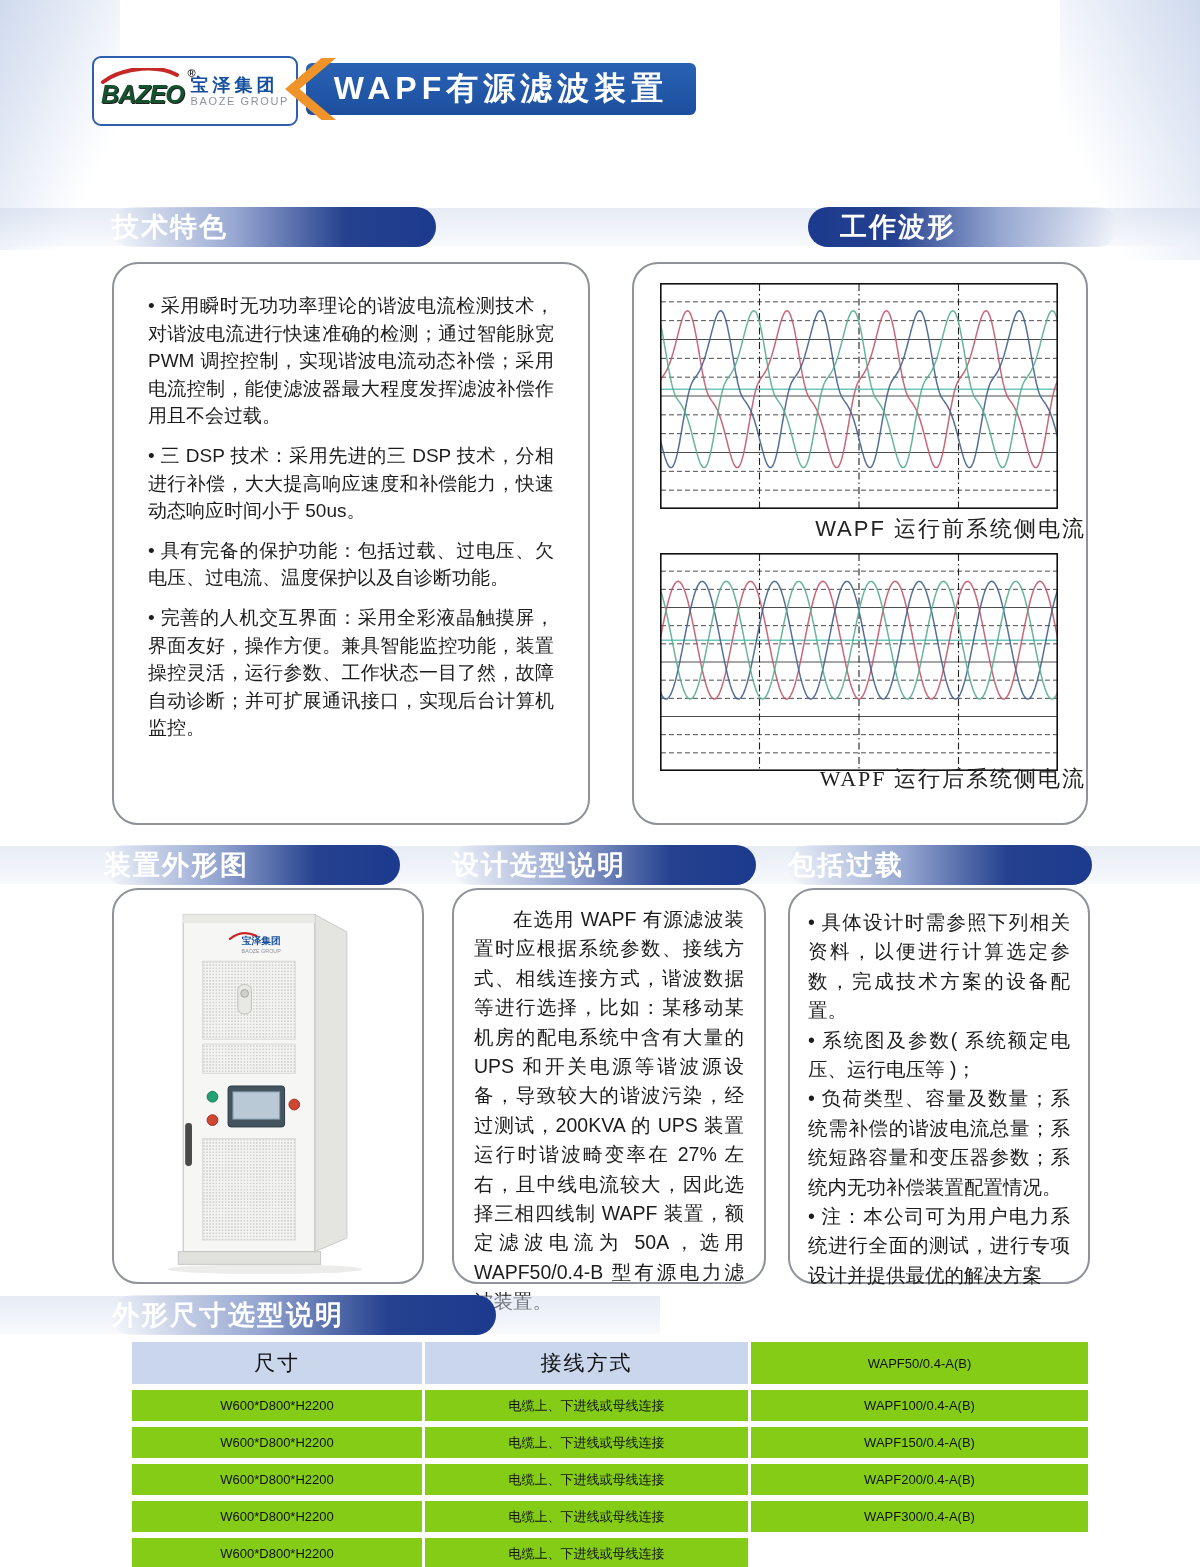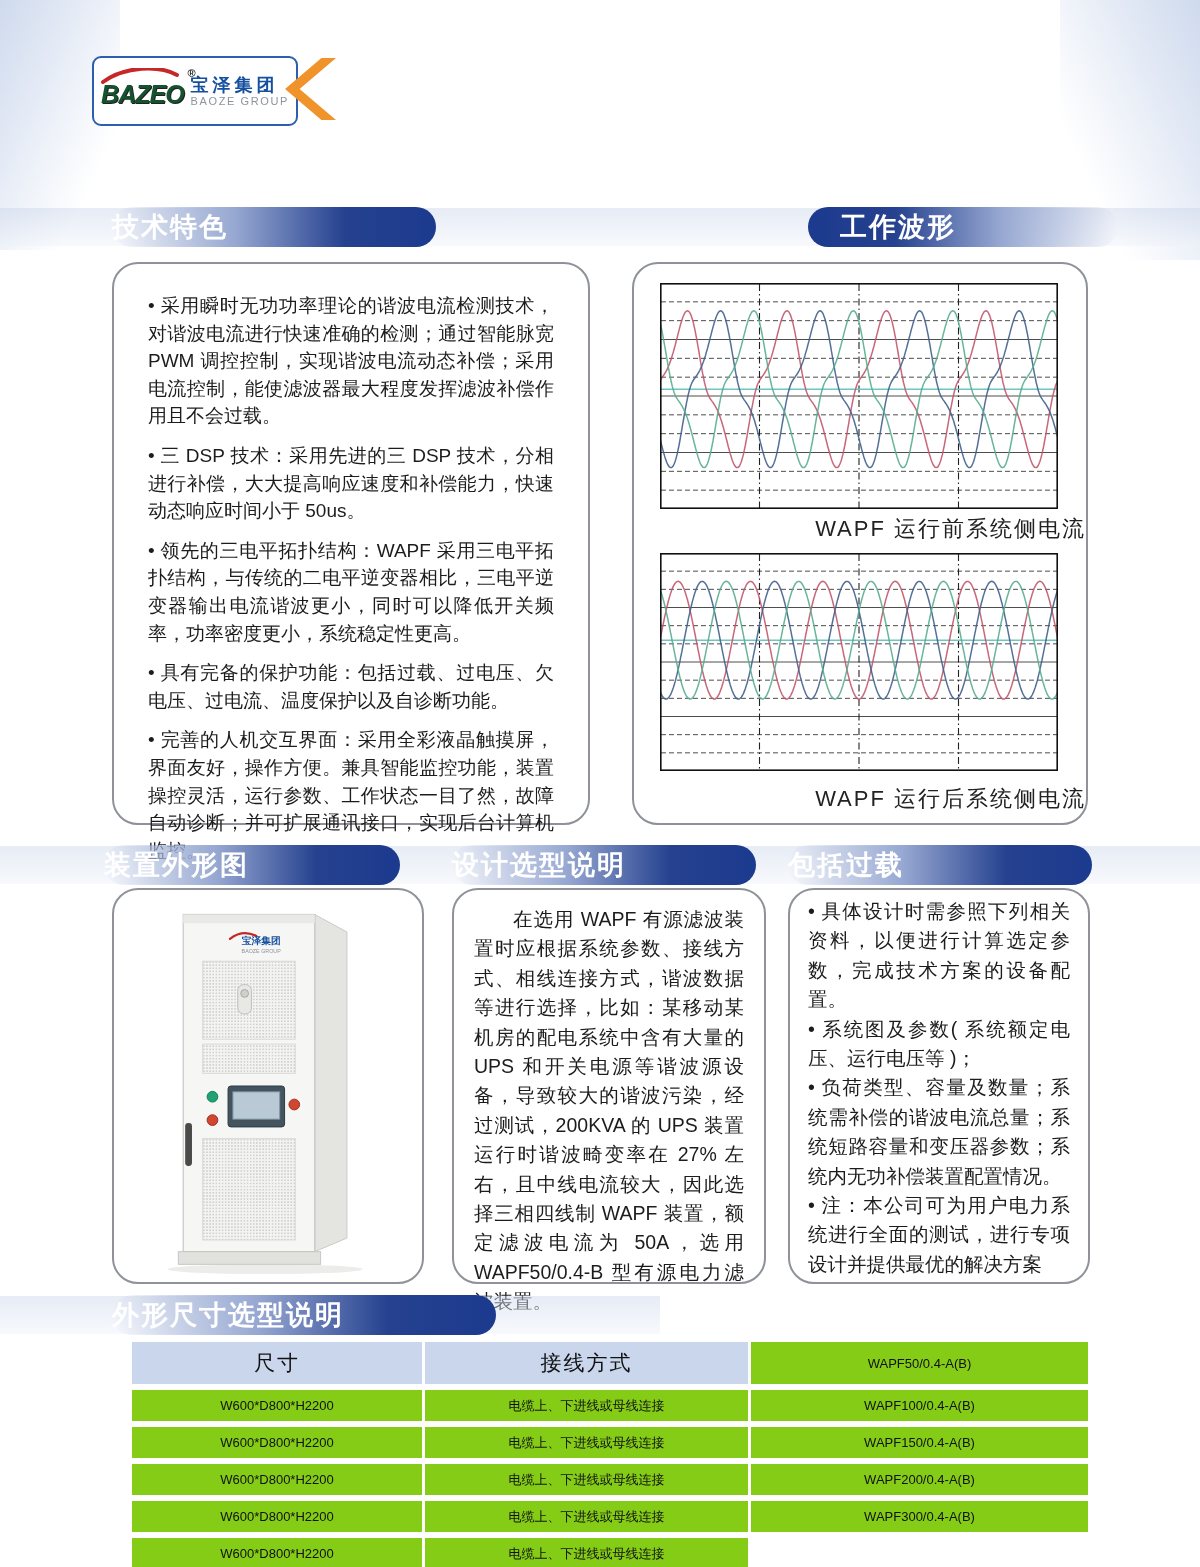--- a/index.html
+++ b/index.html
@@ -35,40 +35,43 @@
   
   .box{position:absolute;background:#fff;border:2px solid #8f9399;border-radius:26px;box-sizing:border-box;}
   .features-box{left:112px;top:262px;width:478px;height:563px;padding:16px 22px 0 22px;}
   .features-box p{margin:12px;font-size:19px;line-height:27.6px;text-align:justify;color:#1c1c1c;}
   .wave-box{left:632px;top:262px;width:456px;height:563px;}
   .chart{position:absolute;background:#fff;}
   .chart-caption{position:absolute;width:100%;text-align:right;font-size:22px;color:#222;letter-spacing:2px;}
   .mid-box{top:888px;height:396px;}
   .design-box{left:452px;width:314px;padding:15px 20px 0 20px;}
   .design-box p{margin:0;font-size:19.5px;line-height:29.4px;text-align:justify;text-indent:2em;color:#1c1c1c;}
-  .ordering-box{left:788px;width:302px;padding:7px 18px 0 18px;}
+  .ordering-box{left:788px;width:302px;padding:18px 18px 0 18px;}
   .ordering-box p{margin:0;font-size:19.5px;line-height:29.4px;text-align:justify;color:#1c1c1c;}
   .outline-box{left:112px;width:312px;display:flex;align-items:center;justify-content:center;}
   
   .dim-table{left:132px;top:1342px;width:956px;display:grid;
              grid-template-columns:290px 323px 337px;grid-template-rows:42px repeat(5,31px);
              column-gap:3px;row-gap:6px;}
   .th{background:#c9d6ec;display:flex;align-items:center;justify-content:center;
       font-size:21px;color:#111;letter-spacing:2px;}
   .td{background:#84cc16;display:flex;align-items:center;justify-content:center;
       font-size:13px;color:#111;}
 </style>
 </head>
 <body>
 
 <div class="page">
 
   <div class="wash wash-tl"></div>
   <div class="wash wash-tr"></div>
 
+  <div class="abs banner">
+    <span class="banner-title">WAPF有源滤波装置</span>
+  </div>
   <div class="abs chevron"></div>
   <div class="abs logo-box">
     <div class="brand-wrap">
       <svg class="brand-swoosh" width="86" height="16" viewBox="0 0 86 16">
         <path d="M6,14 C28,-2 62,-3 80,7" fill="none" stroke="#c62828" stroke-width="4" stroke-linecap="round"></path>
       </svg>
       <span class="brand">BAZEO</span>
       <span class="brand-reg">®</span>
     </div>
     <div>
@@ -81,21 +84,20 @@
   <div class="pill pill-r" style="left:112px;top:207px;width:294px;">
     <span>技术特色</span>
   </div>
   <div class="pill pill-l" style="left:808px;top:207px;width:278px;">
     <span>工作波形</span>
   </div>
 
   <div class="box features-box">
     <p>•  采用瞬时无功功率理论的谐波电流检测技术，对谐波电流进行快速准确的检测；通过智能脉宽PWM 调控控制，实现谐波电流动态补偿；采用电流控制，能使滤波器最大程度发挥滤波补偿作用且不会过载。</p>
     <p>•  三 DSP 技术：采用先进的三 DSP 技术，分相进行补偿，大大提高响应速度和补偿能力，快速动态响应时间小于 50us。</p>
-    <p>•  领先的三电平拓扑结构：WAPF 采用三电平拓扑结构，与传统的二电平逆变器相比，三电平逆变器输出电流谐波更小，同时可以降低开关频率，功率密度更小，系统稳定性更高。</p>
     <p>•  具有完备的保护功能：包括过载、过电压、欠电压、过电流、温度保护以及自诊断功能。</p>
     <p>•  完善的人机交互界面：采用全彩液晶触摸屏，界面友好，操作方便。兼具智能监控功能，装置操控灵活，运行参数、工作状态一目了然，故障自动诊断；并可扩展通讯接口，实现后台计算机监控。</p>
   </div>
 
   <div class="box wave-box">
     <svg id="chart0" class="chart" style="left:26px;top:19px;" width="398" height="226" viewBox="0 0 398 226">
         <line x1="1" y1="18.833333333333332" x2="397" y2="18.833333333333332" stroke="#3a3a3a" stroke-width="0.9" stroke-dasharray="5 3"></line>
         <line x1="1" y1="37.666666666666664" x2="397" y2="37.666666666666664" stroke="#3a3a3a" stroke-width="0.9" stroke-dasharray="5 3"></line>
         <line x1="1" y1="56.5" x2="397" y2="56.5" stroke="#3a3a3a" stroke-width="0.9"></line>
         <line x1="1" y1="75.33333333333333" x2="397" y2="75.33333333333333" stroke="#3a3a3a" stroke-width="0.9" stroke-dasharray="5 3"></line>
@@ -130,21 +132,21 @@
         <line x1="1" y1="199.83333333333334" x2="397" y2="199.83333333333334" stroke="#3a3a3a" stroke-width="0.9" stroke-dasharray="5 3"></line>
         <line x1="99.5" y1="1" x2="99.5" y2="217" stroke="#222" stroke-width="1.1" stroke-dasharray="7 3 1.5 3"></line>
         <line x1="199" y1="1" x2="199" y2="217" stroke="#222" stroke-width="1.1" stroke-dasharray="7 3 1.5 3"></line>
         <line x1="298.5" y1="1" x2="298.5" y2="217" stroke="#222" stroke-width="1.1" stroke-dasharray="7 3 1.5 3"></line>
         <line x1="1" y1="87.2" x2="397" y2="87.2" stroke="#6fc6c0" stroke-width="1.6"></line>
         <polyline points="0.0,87.2 0.9,82.4 1.9,77.6 2.8,72.8 3.8,68.2 4.7,63.7 5.7,59.3 6.6,55.1 7.6,51.2 8.5,47.5 9.5,44.1 10.4,40.9 11.4,38.1 12.3,35.6 13.3,33.4 14.2,31.6 15.2,30.2 16.1,29.2 17.1,28.6 18.0,28.3 19.0,28.5 19.9,29.1 20.8,30.0 21.8,31.4 22.7,33.1 23.7,35.2 24.6,37.6 25.6,40.4 26.5,43.5 27.5,46.8 28.4,50.5 29.4,54.4 30.3,58.5 31.3,62.9 32.2,67.3 33.2,72.0 34.1,76.7 35.1,81.5 36.0,86.3 37.0,91.2 37.9,96.0 38.9,100.7 39.8,105.4 40.7,109.9 41.7,114.3 42.6,118.5 43.6,122.5 44.5,126.3 45.5,129.7 46.4,132.9 47.4,135.8 48.3,138.4 49.3,140.6 50.2,142.5 51.2,143.9 52.1,145.0 53.1,145.7 54.0,146.0 55.0,146.0 55.9,145.5 56.9,144.6 57.8,143.3 58.8,141.7 59.7,139.6 60.6,137.3 61.6,134.6 62.5,131.5 63.5,128.2 64.4,124.6 65.4,120.7 66.3,116.6 67.3,112.3 68.2,107.9 69.2,103.3 70.1,98.6 71.1,93.8 72.0,89.0 73.0,84.1 73.9,79.3 74.9,74.5 75.8,69.9 76.8,65.3 77.7,60.9 78.7,56.6 79.6,52.6 80.5,48.8 81.5,45.3 82.4,42.0 83.4,39.1 84.3,36.4 85.3,34.2 86.2,32.2 87.2,30.7 88.1,29.5 89.1,28.8 90.0,28.4 91.0,28.4 91.9,28.8 92.9,29.6 93.8,30.8 94.8,32.4 95.7,34.4 96.7,36.7 97.6,39.3 98.6,42.3 99.5,45.6 100.4,49.1 101.4,53.0 102.3,57.0 103.3,61.3 104.2,65.7 105.2,70.3 106.1,75.0 107.1,79.7 108.0,84.6 109.0,89.4 109.9,94.2 110.9,99.0 111.8,103.7 112.8,108.3 113.7,112.7 114.7,117.0 115.6,121.1 116.6,124.9 117.5,128.5 118.5,131.8 119.4,134.8 120.3,137.5 121.3,139.8 122.2,141.8 123.2,143.4 124.1,144.7 125.1,145.5 126.0,146.0 127.0,146.0 127.9,145.7 128.9,145.0 129.8,143.8 130.8,142.3 131.7,140.4 132.7,138.2 133.6,135.6 134.6,132.7 135.5,129.4 136.5,125.9 137.4,122.2 138.4,118.1 139.3,113.9 140.2,109.5 141.2,105.0 142.1,100.3 143.1,95.5 144.0,90.7 145.0,85.9 145.9,81.0 146.9,76.3 147.8,71.5 148.8,66.9 149.7,62.5 150.7,58.2 151.6,54.0 152.6,50.2 153.5,46.5 154.5,43.2 155.4,40.1 156.4,37.4 157.3,35.0 158.3,32.9 159.2,31.2 160.1,29.9 161.1,29.0 162.0,28.5 163.0,28.3 163.9,28.6 164.9,29.3 165.8,30.3 166.8,31.8 167.7,33.6 168.7,35.8 169.6,38.3 170.6,41.2 171.5,44.4 172.5,47.8 173.4,51.5 174.4,55.5 175.3,59.7 176.3,64.1 177.2,68.6 178.2,73.2 179.1,78.0 180.0,82.8 181.0,87.6 181.9,92.5 182.9,97.3 183.8,102.0 184.8,106.6 185.7,111.1 186.7,115.5 187.6,119.6 188.6,123.6 189.5,127.2 190.5,130.6 191.4,133.8 192.4,136.6 193.3,139.0 194.3,141.1 195.2,142.9 196.2,144.3 197.1,145.3 198.1,145.9 199.0,146.1 199.9,145.9 200.9,145.3 201.8,144.3 202.8,142.9 203.7,141.1 204.7,139.0 205.6,136.6 206.6,133.8 207.5,130.6 208.5,127.2 209.4,123.6 210.4,119.6 211.3,115.5 212.3,111.1 213.2,106.6 214.2,102.0 215.1,97.3 216.1,92.5 217.0,87.6 218.0,82.8 218.9,78.0 219.8,73.2 220.8,68.6 221.7,64.1 222.7,59.7 223.6,55.5 224.6,51.5 225.5,47.8 226.5,44.4 227.4,41.2 228.4,38.3 229.3,35.8 230.3,33.6 231.2,31.8 232.2,30.3 233.1,29.3 234.1,28.6 235.0,28.3 236.0,28.5 236.9,29.0 237.9,29.9 238.8,31.2 239.7,32.9 240.7,35.0 241.6,37.4 242.6,40.1 243.5,43.2 244.5,46.5 245.4,50.2 246.4,54.0 247.3,58.2 248.3,62.5 249.2,66.9 250.2,71.5 251.1,76.3 252.1,81.0 253.0,85.9 254.0,90.7 254.9,95.5 255.9,100.3 256.8,105.0 257.8,109.5 258.7,113.9 259.6,118.1 260.6,122.2 261.5,125.9 262.5,129.4 263.4,132.7 264.4,135.6 265.3,138.2 266.3,140.4 267.2,142.3 268.2,143.8 269.1,145.0 270.1,145.7 271.0,146.0 272.0,146.0 272.9,145.5 273.9,144.7 274.8,143.4 275.8,141.8 276.7,139.8 277.7,137.5 278.6,134.8 279.5,131.8 280.5,128.5 281.4,124.9 282.4,121.1 283.3,117.0 284.3,112.7 285.2,108.3 286.2,103.7 287.1,99.0 288.1,94.2 289.0,89.4 290.0,84.6 290.9,79.7 291.9,75.0 292.8,70.3 293.8,65.7 294.7,61.3 295.7,57.0 296.6,53.0 297.6,49.1 298.5,45.6 299.4,42.3 300.4,39.3 301.3,36.7 302.3,34.4 303.2,32.4 304.2,30.8 305.1,29.6 306.1,28.8 307.0,28.4 308.0,28.4 308.9,28.8 309.9,29.5 310.8,30.7 311.8,32.2 312.7,34.2 313.7,36.4 314.6,39.1 315.6,42.0 316.5,45.3 317.5,48.8 318.4,52.6 319.3,56.6 320.3,60.9 321.2,65.3 322.2,69.9 323.1,74.5 324.1,79.3 325.0,84.1 326.0,89.0 326.9,93.8 327.9,98.6 328.8,103.3 329.8,107.9 330.7,112.3 331.7,116.6 332.6,120.7 333.6,124.6 334.5,128.2 335.5,131.5 336.4,134.6 337.4,137.3 338.3,139.6 339.2,141.7 340.2,143.3 341.1,144.6 342.1,145.5 343.0,146.0 344.0,146.0 344.9,145.7 345.9,145.0 346.8,143.9 347.8,142.5 348.7,140.6 349.7,138.4 350.6,135.8 351.6,132.9 352.5,129.7 353.5,126.3 354.4,122.5 355.4,118.5 356.3,114.3 357.3,109.9 358.2,105.4 359.1,100.7 360.1,96.0 361.0,91.2 362.0,86.3 362.9,81.5 363.9,76.7 364.8,72.0 365.8,67.3 366.7,62.9 367.7,58.5 368.6,54.4 369.6,50.5 370.5,46.8 371.5,43.5 372.4,40.4 373.4,37.6 374.3,35.2 375.3,33.1 376.2,31.4 377.2,30.0 378.1,29.1 379.0,28.5 380.0,28.3 380.9,28.6 381.9,29.2 382.8,30.2 383.8,31.6 384.7,33.4 385.7,35.6 386.6,38.1 387.6,40.9 388.5,44.1 389.5,47.5 390.4,51.2 391.4,55.1 392.3,59.3 393.3,63.7 394.2,68.2 395.2,72.8 396.1,77.6 397.1,82.4 398.0,87.2 " fill="none" stroke="#c2566b" stroke-width="1.5" stroke-linejoin="round" opacity="0.9"></polyline>
         <polyline points="0.0,138.2 0.9,140.4 1.9,142.3 2.8,143.8 3.8,145.0 4.7,145.7 5.7,146.0 6.6,146.0 7.6,145.5 8.5,144.7 9.5,143.4 10.4,141.8 11.4,139.8 12.3,137.5 13.3,134.8 14.2,131.8 15.2,128.5 16.1,124.9 17.1,121.1 18.0,117.0 19.0,112.7 19.9,108.3 20.8,103.7 21.8,99.0 22.7,94.2 23.7,89.4 24.6,84.6 25.6,79.7 26.5,75.0 27.5,70.3 28.4,65.7 29.4,61.3 30.3,57.0 31.3,53.0 32.2,49.1 33.2,45.6 34.1,42.3 35.1,39.3 36.0,36.7 37.0,34.4 37.9,32.4 38.9,30.8 39.8,29.6 40.7,28.8 41.7,28.4 42.6,28.4 43.6,28.8 44.5,29.5 45.5,30.7 46.4,32.2 47.4,34.2 48.3,36.4 49.3,39.1 50.2,42.0 51.2,45.3 52.1,48.8 53.1,52.6 54.0,56.6 55.0,60.9 55.9,65.3 56.9,69.9 57.8,74.5 58.8,79.3 59.7,84.1 60.6,89.0 61.6,93.8 62.5,98.6 63.5,103.3 64.4,107.9 65.4,112.3 66.3,116.6 67.3,120.7 68.2,124.6 69.2,128.2 70.1,131.5 71.1,134.6 72.0,137.3 73.0,139.6 73.9,141.7 74.9,143.3 75.8,144.6 76.8,145.5 77.7,146.0 78.7,146.0 79.6,145.7 80.5,145.0 81.5,143.9 82.4,142.5 83.4,140.6 84.3,138.4 85.3,135.8 86.2,132.9 87.2,129.7 88.1,126.3 89.1,122.5 90.0,118.5 91.0,114.3 91.9,109.9 92.9,105.4 93.8,100.7 94.8,96.0 95.7,91.2 96.7,86.3 97.6,81.5 98.6,76.7 99.5,72.0 100.4,67.3 101.4,62.9 102.3,58.5 103.3,54.4 104.2,50.5 105.2,46.8 106.1,43.5 107.1,40.4 108.0,37.6 109.0,35.2 109.9,33.1 110.9,31.4 111.8,30.0 112.8,29.1 113.7,28.5 114.7,28.3 115.6,28.6 116.6,29.2 117.5,30.2 118.5,31.6 119.4,33.4 120.3,35.6 121.3,38.1 122.2,40.9 123.2,44.1 124.1,47.5 125.1,51.2 126.0,55.1 127.0,59.3 127.9,63.7 128.9,68.2 129.8,72.8 130.8,77.6 131.7,82.4 132.7,87.2 133.6,92.0 134.6,96.8 135.5,101.6 136.5,106.2 137.4,110.7 138.4,115.1 139.3,119.3 140.2,123.2 141.2,126.9 142.1,130.3 143.1,133.5 144.0,136.3 145.0,138.8 145.9,141.0 146.9,142.8 147.8,144.2 148.8,145.2 149.7,145.8 150.7,146.1 151.6,145.9 152.6,145.3 153.5,144.4 154.5,143.0 155.4,141.3 156.4,139.2 157.3,136.8 158.3,134.0 159.2,130.9 160.1,127.6 161.1,123.9 162.0,120.0 163.0,115.9 163.9,111.5 164.9,107.1 165.8,102.4 166.8,97.7 167.7,92.9 168.7,88.1 169.6,83.2 170.6,78.4 171.5,73.7 172.5,69.0 173.4,64.5 174.4,60.1 175.3,55.9 176.3,51.9 177.2,48.1 178.2,44.7 179.1,41.5 180.0,38.6 181.0,36.0 181.9,33.8 182.9,31.9 183.8,30.5 184.8,29.4 185.7,28.7 186.7,28.4 187.6,28.4 188.6,28.9 189.5,29.8 190.5,31.1 191.4,32.7 192.4,34.8 193.3,37.1 194.3,39.8 195.2,42.9 196.2,46.2 197.1,49.8 198.1,53.7 199.0,57.8 199.9,62.1 200.9,66.5 201.8,71.1 202.8,75.8 203.7,80.6 204.7,85.4 205.6,90.3 206.6,95.1 207.5,99.9 208.5,104.5 209.4,109.1 210.4,113.5 211.3,117.8 212.3,121.8 213.2,125.6 214.2,129.1 215.1,132.4 216.1,135.3 217.0,138.0 218.0,140.2 218.9,142.2 219.8,143.7 220.8,144.9 221.7,145.6 222.7,146.0 223.6,146.0 224.6,145.6 225.5,144.8 226.5,143.6 227.4,142.0 228.4,140.0 229.3,137.7 230.3,135.1 231.2,132.1 232.2,128.8 233.1,125.3 234.1,121.4 235.0,117.4 236.0,113.1 236.9,108.7 237.9,104.1 238.8,99.4 239.7,94.7 240.7,89.8 241.6,85.0 242.6,80.2 243.5,75.4 244.5,70.7 245.4,66.1 246.4,61.7 247.3,57.4 248.3,53.3 249.2,49.5 250.2,45.9 251.1,42.6 252.1,39.6 253.0,36.9 254.0,34.6 254.9,32.6 255.9,31.0 256.8,29.7 257.8,28.9 258.7,28.4 259.6,28.4 260.6,28.7 261.5,29.4 262.5,30.6 263.4,32.1 264.4,34.0 265.3,36.2 266.3,38.8 267.2,41.7 268.2,45.0 269.1,48.5 270.1,52.2 271.0,56.3 272.0,60.5 272.9,64.9 273.9,69.4 274.8,74.1 275.8,78.9 276.7,83.7 277.7,88.5 278.6,93.4 279.5,98.1 280.5,102.9 281.4,107.5 282.4,111.9 283.3,116.2 284.3,120.4 285.2,124.2 286.2,127.9 287.1,131.2 288.1,134.3 289.0,137.0 290.0,139.4 290.9,141.5 291.9,143.2 292.8,144.5 293.8,145.4 294.7,145.9 295.7,146.1 296.6,145.8 297.6,145.1 298.5,144.1 299.4,142.6 300.4,140.8 301.3,138.6 302.3,136.1 303.2,133.2 304.2,130.0 305.1,126.6 306.1,122.9 307.0,118.9 308.0,114.7 308.9,110.3 309.9,105.8 310.8,101.2 311.8,96.4 312.7,91.6 313.7,86.8 314.6,81.9 315.6,77.1 316.5,72.4 317.5,67.8 318.4,63.3 319.3,58.9 320.3,54.8 321.2,50.8 322.2,47.2 323.1,43.8 324.1,40.6 325.0,37.8 326.0,35.4 326.9,33.3 327.9,31.5 328.8,30.1 329.8,29.1 330.7,28.5 331.7,28.3 332.6,28.5 333.6,29.1 334.5,30.1 335.5,31.5 336.4,33.3 337.4,35.4 338.3,37.8 339.2,40.6 340.2,43.8 341.1,47.2 342.1,50.8 343.0,54.8 344.0,58.9 344.9,63.3 345.9,67.8 346.8,72.4 347.8,77.1 348.7,81.9 349.7,86.8 350.6,91.6 351.6,96.4 352.5,101.2 353.5,105.8 354.4,110.3 355.4,114.7 356.3,118.9 357.3,122.9 358.2,126.6 359.1,130.0 360.1,133.2 361.0,136.1 362.0,138.6 362.9,140.8 363.9,142.6 364.8,144.1 365.8,145.1 366.7,145.8 367.7,146.1 368.6,145.9 369.6,145.4 370.5,144.5 371.5,143.2 372.4,141.5 373.4,139.4 374.3,137.0 375.3,134.3 376.2,131.2 377.2,127.9 378.1,124.2 379.0,120.4 380.0,116.2 380.9,111.9 381.9,107.5 382.8,102.9 383.8,98.1 384.7,93.4 385.7,88.5 386.6,83.7 387.6,78.9 388.5,74.1 389.5,69.4 390.4,64.9 391.4,60.5 392.3,56.3 393.3,52.2 394.2,48.5 395.2,45.0 396.1,41.7 397.1,38.8 398.0,36.2 " fill="none" stroke="#41608c" stroke-width="1.5" stroke-linejoin="round" opacity="0.9"></polyline>
         <polyline points="0.0,36.2 0.9,38.8 1.9,41.7 2.8,45.0 3.8,48.5 4.7,52.2 5.7,56.3 6.6,60.5 7.6,64.9 8.5,69.4 9.5,74.1 10.4,78.9 11.4,83.7 12.3,88.5 13.3,93.4 14.2,98.1 15.2,102.9 16.1,107.5 17.1,111.9 18.0,116.2 19.0,120.4 19.9,124.2 20.8,127.9 21.8,131.2 22.7,134.3 23.7,137.0 24.6,139.4 25.6,141.5 26.5,143.2 27.5,144.5 28.4,145.4 29.4,145.9 30.3,146.1 31.3,145.8 32.2,145.1 33.2,144.1 34.1,142.6 35.1,140.8 36.0,138.6 37.0,136.1 37.9,133.2 38.9,130.0 39.8,126.6 40.7,122.9 41.7,118.9 42.6,114.7 43.6,110.3 44.5,105.8 45.5,101.2 46.4,96.4 47.4,91.6 48.3,86.8 49.3,81.9 50.2,77.1 51.2,72.4 52.1,67.8 53.1,63.3 54.0,58.9 55.0,54.8 55.9,50.8 56.9,47.2 57.8,43.8 58.8,40.6 59.7,37.8 60.6,35.4 61.6,33.3 62.5,31.5 63.5,30.1 64.4,29.1 65.4,28.5 66.3,28.3 67.3,28.5 68.2,29.1 69.2,30.1 70.1,31.5 71.1,33.3 72.0,35.4 73.0,37.8 73.9,40.6 74.9,43.8 75.8,47.2 76.8,50.8 77.7,54.8 78.7,58.9 79.6,63.3 80.5,67.8 81.5,72.4 82.4,77.1 83.4,81.9 84.3,86.8 85.3,91.6 86.2,96.4 87.2,101.2 88.1,105.8 89.1,110.3 90.0,114.7 91.0,118.9 91.9,122.9 92.9,126.6 93.8,130.0 94.8,133.2 95.7,136.1 96.7,138.6 97.6,140.8 98.6,142.6 99.5,144.1 100.4,145.1 101.4,145.8 102.3,146.1 103.3,145.9 104.2,145.4 105.2,144.5 106.1,143.2 107.1,141.5 108.0,139.4 109.0,137.0 109.9,134.3 110.9,131.2 111.8,127.9 112.8,124.2 113.7,120.4 114.7,116.2 115.6,111.9 116.6,107.5 117.5,102.9 118.5,98.1 119.4,93.4 120.3,88.5 121.3,83.7 122.2,78.9 123.2,74.1 124.1,69.4 125.1,64.9 126.0,60.5 127.0,56.3 127.9,52.2 128.9,48.5 129.8,45.0 130.8,41.7 131.7,38.8 132.7,36.2 133.6,34.0 134.6,32.1 135.5,30.6 136.5,29.4 137.4,28.7 138.4,28.4 139.3,28.4 140.2,28.9 141.2,29.7 142.1,31.0 143.1,32.6 144.0,34.6 145.0,36.9 145.9,39.6 146.9,42.6 147.8,45.9 148.8,49.5 149.7,53.3 150.7,57.4 151.6,61.7 152.6,66.1 153.5,70.7 154.5,75.4 155.4,80.2 156.4,85.0 157.3,89.8 158.3,94.7 159.2,99.4 160.1,104.1 161.1,108.7 162.0,113.1 163.0,117.4 163.9,121.4 164.9,125.3 165.8,128.8 166.8,132.1 167.7,135.1 168.7,137.7 169.6,140.0 170.6,142.0 171.5,143.6 172.5,144.8 173.4,145.6 174.4,146.0 175.3,146.0 176.3,145.6 177.2,144.9 178.2,143.7 179.1,142.2 180.0,140.2 181.0,138.0 181.9,135.3 182.9,132.4 183.8,129.1 184.8,125.6 185.7,121.8 186.7,117.8 187.6,113.5 188.6,109.1 189.5,104.5 190.5,99.9 191.4,95.1 192.4,90.3 193.3,85.4 194.3,80.6 195.2,75.8 196.2,71.1 197.1,66.5 198.1,62.1 199.0,57.8 199.9,53.7 200.9,49.8 201.8,46.2 202.8,42.9 203.7,39.8 204.7,37.1 205.6,34.8 206.6,32.7 207.5,31.1 208.5,29.8 209.4,28.9 210.4,28.4 211.3,28.4 212.3,28.7 213.2,29.4 214.2,30.5 215.1,31.9 216.1,33.8 217.0,36.0 218.0,38.6 218.9,41.5 219.8,44.7 220.8,48.1 221.7,51.9 222.7,55.9 223.6,60.1 224.6,64.5 225.5,69.0 226.5,73.7 227.4,78.4 228.4,83.2 229.3,88.1 230.3,92.9 231.2,97.7 232.2,102.4 233.1,107.1 234.1,111.5 235.0,115.9 236.0,120.0 236.9,123.9 237.9,127.6 238.8,130.9 239.7,134.0 240.7,136.8 241.6,139.2 242.6,141.3 243.5,143.0 244.5,144.4 245.4,145.3 246.4,145.9 247.3,146.1 248.3,145.8 249.2,145.2 250.2,144.2 251.1,142.8 252.1,141.0 253.0,138.8 254.0,136.3 254.9,133.5 255.9,130.3 256.8,126.9 257.8,123.2 258.7,119.3 259.6,115.1 260.6,110.7 261.5,106.2 262.5,101.6 263.4,96.8 264.4,92.0 265.3,87.2 266.3,82.4 267.2,77.6 268.2,72.8 269.1,68.2 270.1,63.7 271.0,59.3 272.0,55.1 272.9,51.2 273.9,47.5 274.8,44.1 275.8,40.9 276.7,38.1 277.7,35.6 278.6,33.4 279.5,31.6 280.5,30.2 281.4,29.2 282.4,28.6 283.3,28.3 284.3,28.5 285.2,29.1 286.2,30.0 287.1,31.4 288.1,33.1 289.0,35.2 290.0,37.6 290.9,40.4 291.9,43.5 292.8,46.8 293.8,50.5 294.7,54.4 295.7,58.5 296.6,62.9 297.6,67.3 298.5,72.0 299.4,76.7 300.4,81.5 301.3,86.3 302.3,91.2 303.2,96.0 304.2,100.7 305.1,105.4 306.1,109.9 307.0,114.3 308.0,118.5 308.9,122.5 309.9,126.3 310.8,129.7 311.8,132.9 312.7,135.8 313.7,138.4 314.6,140.6 315.6,142.5 316.5,143.9 317.5,145.0 318.4,145.7 319.3,146.0 320.3,146.0 321.2,145.5 322.2,144.6 323.1,143.3 324.1,141.7 325.0,139.6 326.0,137.3 326.9,134.6 327.9,131.5 328.8,128.2 329.8,124.6 330.7,120.7 331.7,116.6 332.6,112.3 333.6,107.9 334.5,103.3 335.5,98.6 336.4,93.8 337.4,89.0 338.3,84.1 339.2,79.3 340.2,74.5 341.1,69.9 342.1,65.3 343.0,60.9 344.0,56.6 344.9,52.6 345.9,48.8 346.8,45.3 347.8,42.0 348.7,39.1 349.7,36.4 350.6,34.2 351.6,32.2 352.5,30.7 353.5,29.5 354.4,28.8 355.4,28.4 356.3,28.4 357.3,28.8 358.2,29.6 359.1,30.8 360.1,32.4 361.0,34.4 362.0,36.7 362.9,39.3 363.9,42.3 364.8,45.6 365.8,49.1 366.7,53.0 367.7,57.0 368.6,61.3 369.6,65.7 370.5,70.3 371.5,75.0 372.4,79.7 373.4,84.6 374.3,89.4 375.3,94.2 376.2,99.0 377.2,103.7 378.1,108.3 379.0,112.7 380.0,117.0 380.9,121.1 381.9,124.9 382.8,128.5 383.8,131.8 384.7,134.8 385.7,137.5 386.6,139.8 387.6,141.8 388.5,143.4 389.5,144.7 390.4,145.5 391.4,146.0 392.3,146.0 393.3,145.7 394.2,145.0 395.2,143.8 396.1,142.3 397.1,140.4 398.0,138.2 " fill="none" stroke="#58ad8e" stroke-width="1.5" stroke-linejoin="round" opacity="0.9"></polyline>
         <rect x="0.8" y="0.8" width="396.4" height="216.4" fill="none" stroke="#111" stroke-width="1.6"></rect>
       </svg>
-    <div class="chart-caption" style="top:520px;">WAPF 运行后系统侧电流</div>
+    <div class="chart-caption" style="top:500px;font-family:Liberation Serif, serif;">WAPF 运行后系统侧电流</div>
   </div>
 
   <div class="band" style="left:0;top:846px;width:1200px;"></div>
   <div class="pill pill-r" style="left:104px;top:845px;width:266px;">
     <span>装置外形图</span>
   </div>
   <div class="pill pill-r" style="left:452px;top:845px;width:274px;">
     <span>设计选型说明</span>
   </div>
   <div class="pill pill-r" style="left:788px;top:845px;width:274px;">

